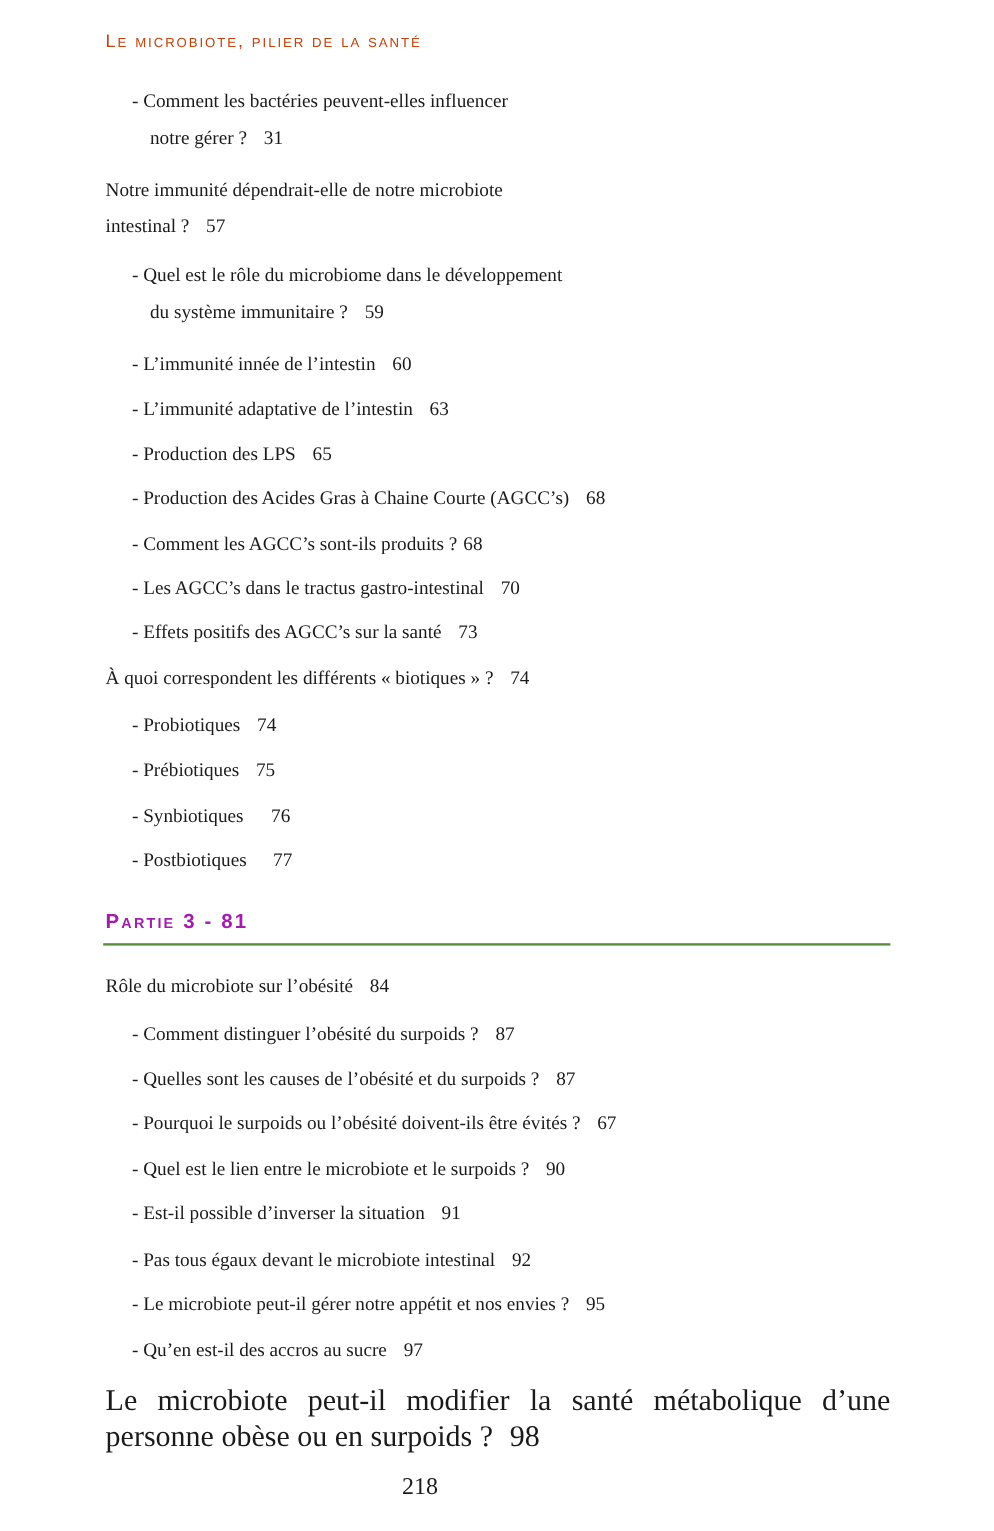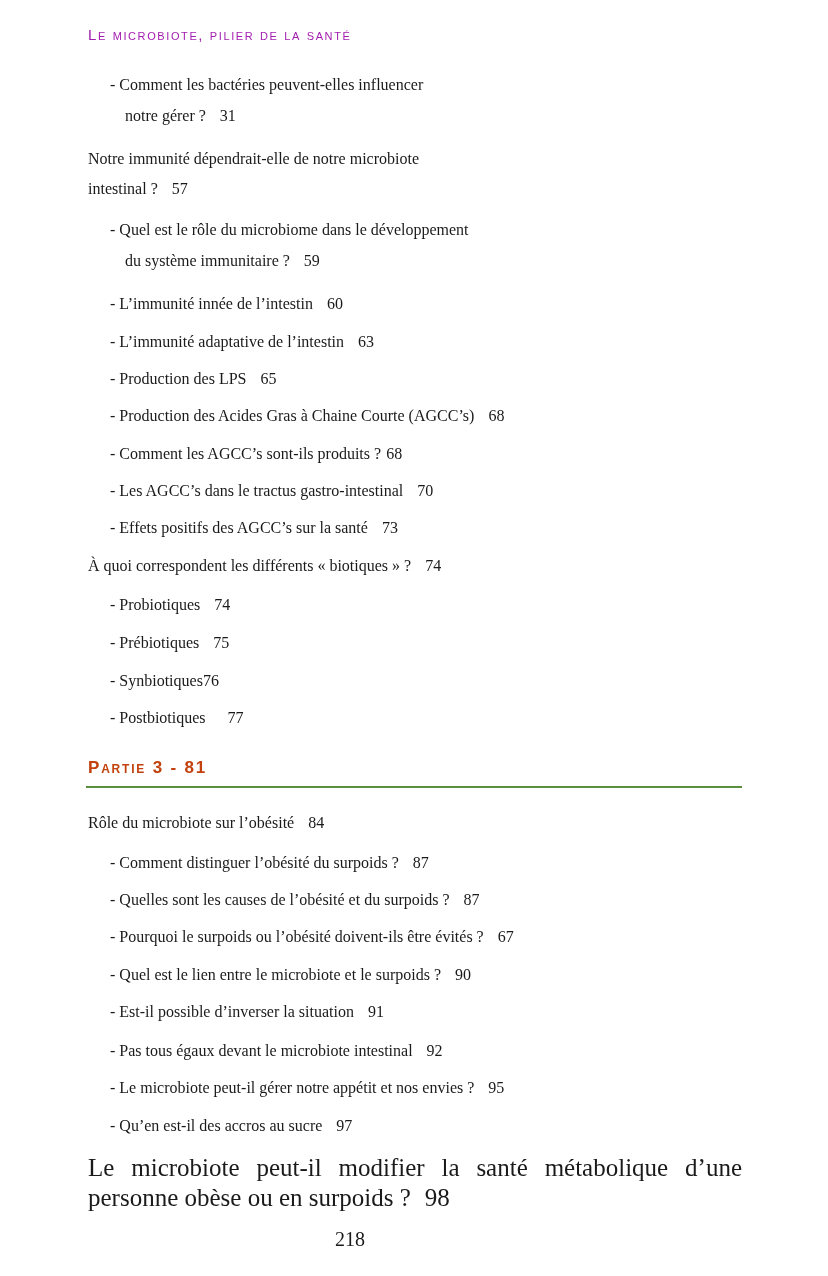--- a/index.html
+++ b/index.html
@@ -1,26 +1,26 @@
 <!DOCTYPE html>
 <html><head>
 <meta charset="utf-8">
 <style>
   html, body { margin: 0; padding: 0; background: #ffffff; }
   body { width: 828px; height: 1276px; position: relative; overflow: hidden;
          font-family: "Liberation Serif", "DejaVu Serif", serif; color: #1a1a1a; }
   .running-head { position: absolute; left: 88px; top: 26px; font-family: "Liberation Sans", "DejaVu Sans", sans-serif;
-                  font-variant: small-caps; font-size: 15px; letter-spacing: 1.6px; color: #a21caf; font-weight: 500; }
+                  font-variant: small-caps; font-size: 15px; letter-spacing: 1.6px; color: #c2410c; font-weight: 500; }
   .line { position: absolute; font-size: 16px; line-height: 30px; white-space: nowrap; }
   .l0 { left: 88px; }
   .l1 { left: 110px; }
   .cont { left: 125px; }
   .pg { margin-left: 14px; }
   .part-heading { position: absolute; left: 88px; top: 758px; font-family: "Liberation Sans", "DejaVu Sans", sans-serif;
-                  font-variant: small-caps; font-weight: bold; font-size: 17px; letter-spacing: 1.8px; color: #c2410c; }
+                  font-variant: small-caps; font-weight: bold; font-size: 17px; letter-spacing: 1.8px; color: #a21caf; }
   .part-rule { position: absolute; left: 86px; top: 786px; width: 656px; height: 2px; background: #5a8f3e; }
   .justified { position: absolute; left: 88px; width: 654px; font-size: 25px; line-height: 30px; text-align: justify; text-align-last: left; }
   .page-number { position: absolute; left: 0; width: 700px; top: 1228px; text-align: center; font-size: 20px; }
 </style>
 </head>
 <body>
 
 <div class="running-head">Le microbiote, pilier de la santé</div>
 
 <div class="line l1" style="top:70px"><span>- Comment les bactéries peuvent-elles influencer</span></div>
@@ -35,21 +35,21 @@
 <div class="line l1" style="top:289px"><span>- L’immunité innée de l’intestin</span><span class="pg">60</span></div>
 <div class="line l1" style="top:327px"><span>- L’immunité adaptative de l’intestin</span><span class="pg">63</span></div>
 <div class="line l1" style="top:364px"><span>- Production des LPS</span><span class="pg">65</span></div>
 <div class="line l1" style="top:401px"><span>- Production des Acides Gras à Chaine Courte (AGCC’s)</span><span class="pg">68</span></div>
 <div class="line l1" style="top:439px"><span>- Comment les AGCC’s sont-ils produits ?</span><span style="margin-left:5px">68</span></div>
 <div class="line l1" style="top:476px"><span>- Les AGCC’s dans le tractus gastro-intestinal</span><span class="pg">70</span></div>
 <div class="line l1" style="top:513px"><span>- Effets positifs des AGCC’s sur la santé</span><span class="pg">73</span></div>
 <div class="line l0" style="top:551px"><span>À quoi correspondent les différents « biotiques » ?</span><span class="pg">74</span></div>
 <div class="line l1" style="top:590px"><span>- Probiotiques</span><span class="pg">74</span></div>
 <div class="line l1" style="top:628px"><span>- Prébiotiques</span><span class="pg">75</span></div>
-<div class="line l1" style="top:666px"><span>- Synbiotiques</span><span style="margin-left:0">76</span></div>
+<div class="line l1" style="top:666px"><span>- Synbiotiques</span><span style="margin-left:23px">76</span></div>
 <div class="line l1" style="top:703px"><span>- Postbiotiques</span><span style="margin-left:22px">77</span></div>
 
 <div class="part-heading">Partie 3 - 81</div>
 <div class="part-rule"></div>
 
 <div class="line l0" style="top:808px"><span>Rôle du microbiote sur l’obésité</span><span class="pg">84</span></div>
 <div class="line l1" style="top:848px"><span>- Comment distinguer l’obésité du surpoids ?</span><span class="pg">87</span></div>
 <div class="line l1" style="top:885px"><span>- Quelles sont les causes de l’obésité et du surpoids ?</span><span class="pg">87</span></div>
 <div class="line l1" style="top:922px"><span>- Pourquoi le surpoids ou l’obésité doivent-ils être évités ?</span><span class="pg">67</span></div>
 <div class="line l1" style="top:960px"><span>- Quel est le lien entre le microbiote et le surpoids ?</span><span class="pg">90</span></div>

